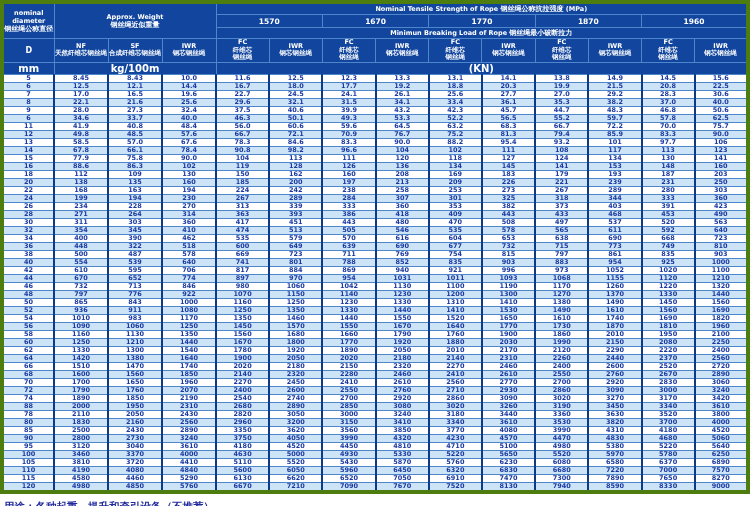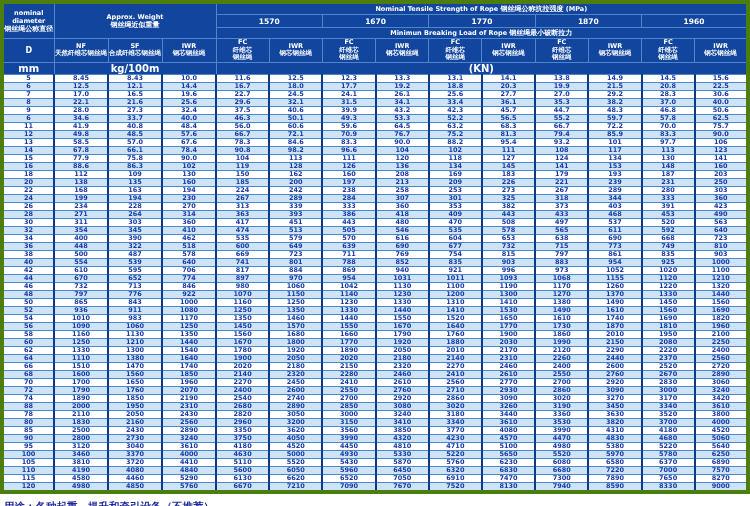--- a/index.html
+++ b/index.html
@@ -699,21 +699,21 @@
           <td>2050</td>
           <td>2010</td>
           <td>2170</td>
           <td>2120</td>
           <td>2290</td>
           <td>2220</td>
           <td>2400</td>
         </tr>
         <tr class="alt">
           <td>64</td>
-          <td>1110</td>
+          <td>1420</td>
           <td>1380</td>
           <td>1640</td>
           <td>1900</td>
           <td>2050</td>
           <td>2020</td>
           <td>2180</td>
           <td>2140</td>
           <td>2310</td>
           <td>2260</td>
           <td>2440</td>

